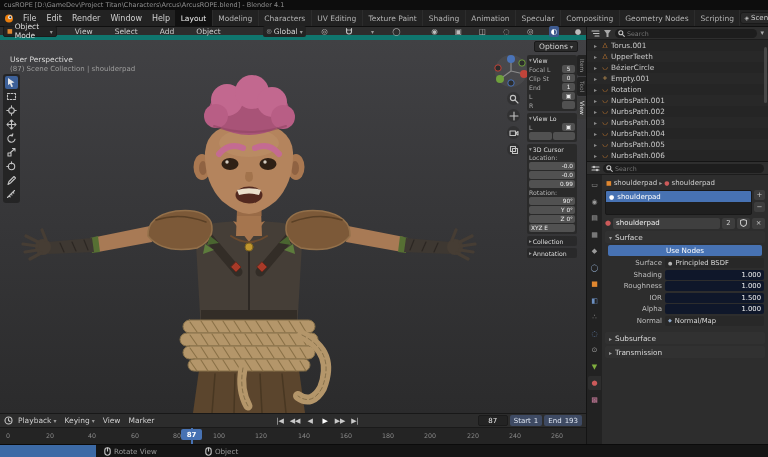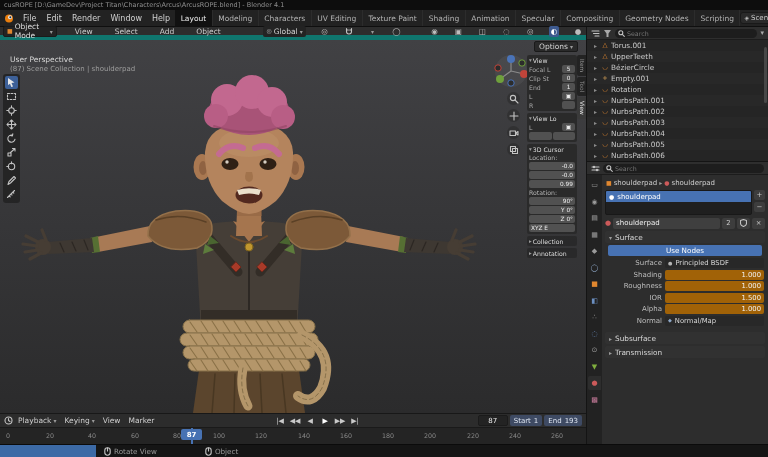--- a/index.html
+++ b/index.html
@@ -102,21 +102,21 @@
 .smallbtn{height:11px;min-width:13px;background:#3d3d3d;border-radius:2px;color:#cdcdcd;font-size:6.8px;
  display:flex;align-items:center;justify-content:center;padding:0 2px}
 .sechdr{display:flex;align-items:center;gap:3px;background:#313131;border-radius:2px;margin:2px 3px;
  padding:0 4px;color:#d8d8d8;font-size:7.3px;height:12px}
 .usenodes{margin:2px 6px;height:11px;background:#4772b3;border-radius:2px;color:#fff;display:flex;
  align-items:center;justify-content:center;font-size:7.2px}
 .prow{display:flex;align-items:center;margin:1.5px 4px;gap:3px;height:10px}
 .plabel{width:56px;text-align:right;color:#bdbdbd;font-size:7px;white-space:nowrap}
 .pctrl{flex:1;height:10px;border-radius:2px;background:#545454;display:flex;align-items:center;
  justify-content:flex-end;padding:0 3px;color:#f2f2f2;font-size:6.8px}
-.pctrl.slider{background:#a16207}
+.pctrl.slider{background:#0f172a}
 .pctrl.dropdown{justify-content:flex-start;gap:3px;background:#282828;color:#d8d8d8}
 
 
 #tl-header{position:absolute;left:0;top:413px;width:586px;height:14px;background:#2c2c2c;border-top:1px solid #181818;
  display:flex;align-items:center;gap:2px;padding:0 4px;font-size:7.5px}
 .tl-menu{display:flex;align-items:center;gap:2px;padding:0 3px;color:#cfcfcf}
 #transport{display:flex;align-items:center;gap:3px;margin:0 auto;color:#c9c9c9;font-size:7px}
 .tbtn{min-width:12px;height:11px;display:flex;align-items:center;justify-content:center;border-radius:2px}
 .framebox{background:#232323;border:1px solid #1b1b1b;border-radius:2px;height:11px;min-width:30px;color:#e8e8e8;
  display:flex;align-items:center;justify-content:center;font-size:7px;padding:0 4px}

